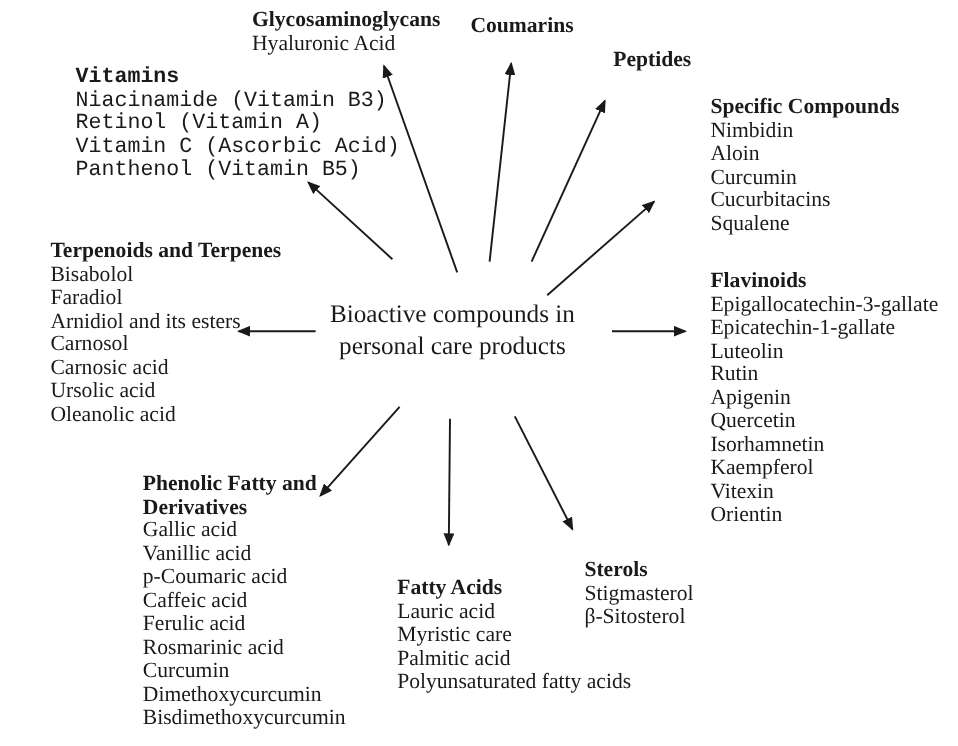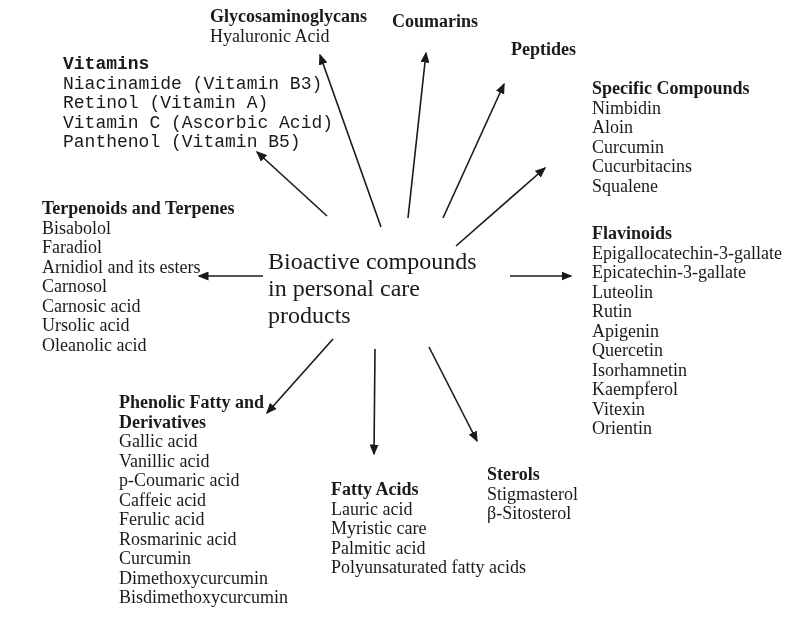--- a/index.html
+++ b/index.html
@@ -20,21 +20,21 @@
   .cat-vitamins{left:63px;top:55px;font-family:Liberation Mono, monospace;}
   .cat-specific{left:592px;top:79px;}
   .cat-terpenoids{left:42px;top:199px;}
   .cat-flavinoids{left:592px;top:224px;font-family:Liberation Serif, serif;}
   .cat-phenolic{left:119px;top:393px;width:155px;white-space:normal;}
   .cat-phenolic .item{white-space:nowrap;}
   .cat-fatty{left:331px;top:480px;}
   .cat-sterols{left:487px;top:465px;}
   .center-label{
     position:absolute;left:268px;top:248px;width:218px;
-    font-size:24px;line-height:27px;text-align:left;white-space:normal;
+    font-size:21px;line-height:27px;text-align:center;white-space:normal;
   }
   .arrows{position:absolute;left:0;top:0;width:798px;height:622px;pointer-events:none;}
   .arrows line{stroke:#1a1a1a;stroke-width:1.6;}
 </style>
 </head>
 <body>
 
 <div class="canvas">
 
   <svg class="arrows" viewBox="0 0 798 622" aria-hidden="true">
@@ -103,21 +103,21 @@
         <div class="item">Carnosic acid</div>
         <div class="item">Ursolic acid</div>
         <div class="item">Oleanolic acid</div>
       </div>
   </div>
 
   <div class="cat cat-flavinoids">
     <div class="title">Flavinoids</div>
     <div>
         <div class="item">Epigallocatechin-3-gallate</div>
-        <div class="item">Epicatechin-3-gallate</div>
+        <div class="item">Epicatechin-1-gallate</div>
         <div class="item">Luteolin</div>
         <div class="item">Rutin</div>
         <div class="item">Apigenin</div>
         <div class="item">Quercetin</div>
         <div class="item">Isorhamnetin</div>
         <div class="item">Kaempferol</div>
         <div class="item">Vitexin</div>
         <div class="item">Orientin</div>
       </div>
   </div>

